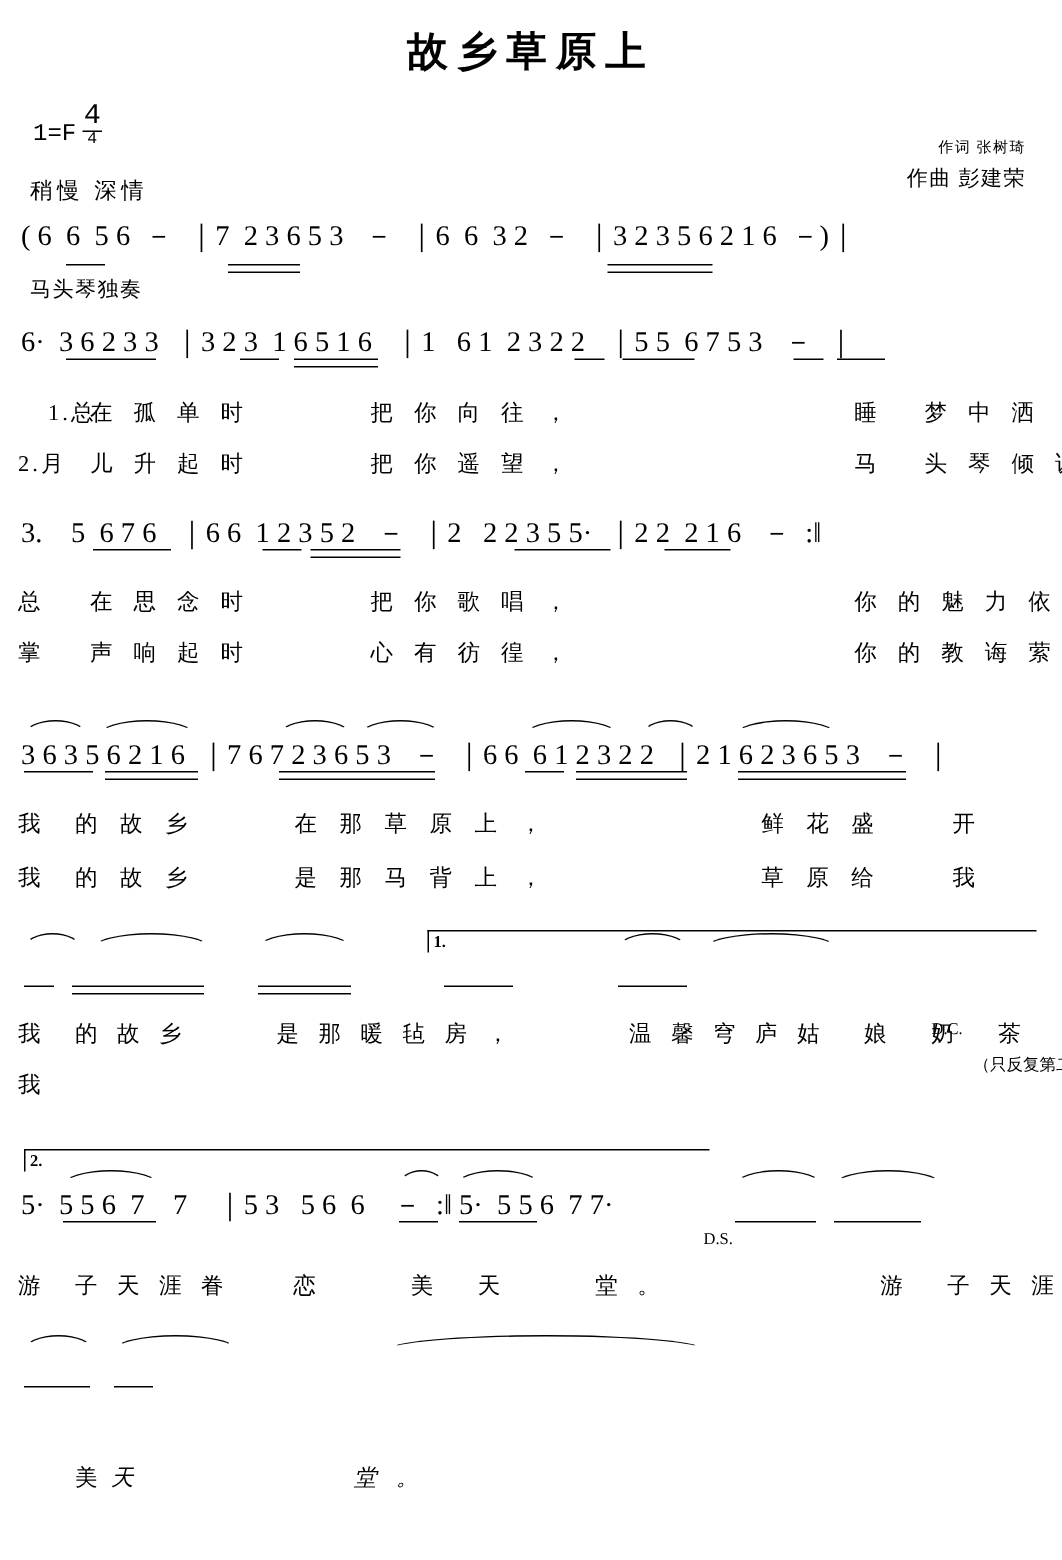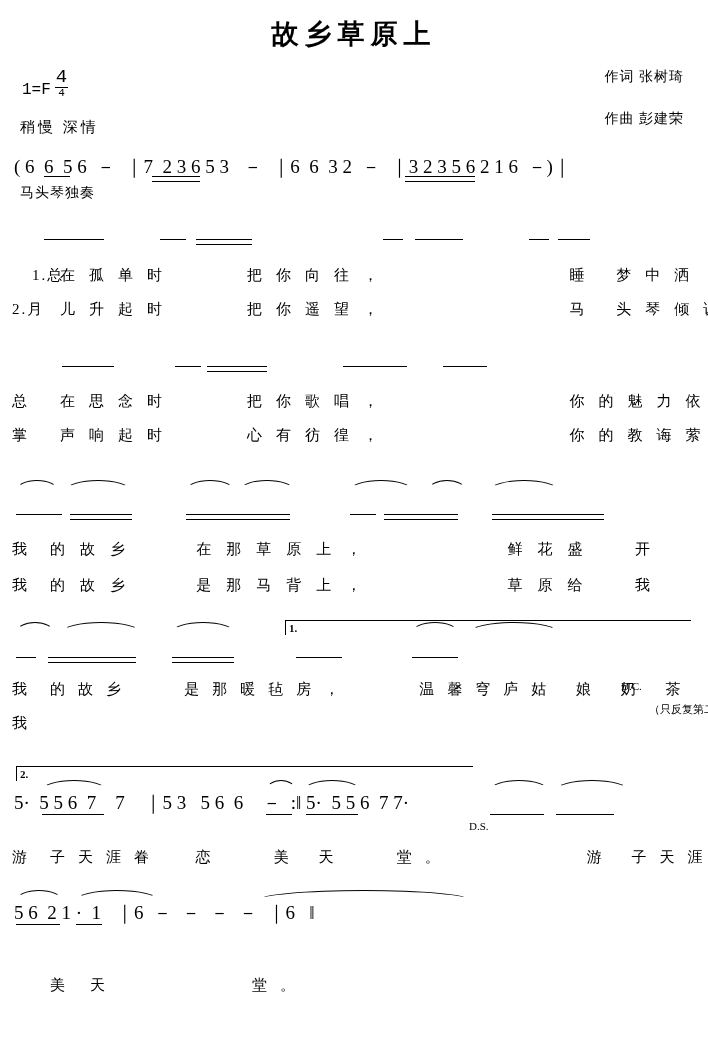--- a/index.html
+++ b/index.html
@@ -53,22 +53,22 @@
   .tempo {
     position: absolute;
     left: 20px;
     top: 118px;
     font-size: 15px;
     letter-spacing: 3px;
   }
   .credit1 {
     position: absolute;
     right: 24px;
-    top: 68px;
-    font-size: 14px;
+    top: 91px;
+    font-size: 10px;
     letter-spacing: 1px;
   }
   .credit2 {
     position: absolute;
     right: 24px;
     top: 110px;
     font-size: 14px;
     letter-spacing: 1px;
   }
   .instr {
@@ -183,45 +183,47 @@
   <div class="title">故乡草原上</div>
 
   <div class="key-sig">
     <span>1=F</span><span class="frac"><span class="num">4</span><span>4</span></span>
   </div>
 
   <div class="tempo">稍慢 深情</div>
   <div class="credit1">作词 张树琦</div>
   <div class="credit2">作曲 彭建荣</div>
 
-  <div class="t num" style="left:14px; top:154px;">( 6  6  5 6  －  ｜7  2 3 6 5 3   －  ｜6  6  3 2  －  ｜3 2 3 5 6 2 1 6  －)｜</div>
+  <div class="t num" style="left:14px; top:144px;">( 6  6  5 6  －  ｜7  2 3 6 5 3   －  ｜6  6  3 2  －  ｜3 2 3 5 6 2 1 6  －)｜</div>
 
   <div class="beam" style="left:44px; top:176px; width:26px;"></div>
   <div class="beam" style="left:152px; top:176px; width:48px;"></div>
   <div class="beam" style="left:152px; top:181px; width:48px;"></div>
   <div class="beam" style="left:405px; top:176px; width:70px;"></div>
   <div class="beam" style="left:405px; top:181px; width:70px;"></div>
 
   <div class="instr">马头琴独奏</div>
 
+  <div class="t num" style="left:14px; top:215px;">6·  3 6 2 3 3  ｜3 2 3  1 6 5 1 6   ｜1   6 1  2 3 2 2   ｜5 5  6 7 5 3   －  ｜</div>
   <div class="beam" style="left:44px; top:239px; width:60px;"></div>
   <div class="beam" style="left:160px; top:239px; width:26px;"></div>
   <div class="beam" style="left:196px; top:239px; width:56px;"></div>
   <div class="beam" style="left:196px; top:244px; width:56px;"></div>
   <div class="beam" style="left:383px; top:239px; width:20px;"></div>
   <div class="beam" style="left:415px; top:239px; width:48px;"></div>
   <div class="beam" style="left:529px; top:239px; width:20px;"></div>
   <div class="beam" style="left:558px; top:239px; width:32px;"></div>
 
   <div class="t lyric" style="left:12px; top:266px; letter-spacing:2px;margin-left:20px;">1.总</div>
   <div class="t lyric" style="left:60px; top:266px; letter-spacing:14px;">在孤单时    把你向往，          睡 梦中洒   下   串串泪   行。</div>
 
   <div class="t lyric" style="left:12px; top:300px; letter-spacing:2px;">2.月</div>
   <div class="t lyric" style="left:60px; top:300px; letter-spacing:14px;">儿升起时    把你遥望，          马 头琴倾诉   拳拳衷    肠。</div>
 
+  <div class="t num" style="left:14px; top:342px;">3.    5  6 7 6   ｜6 6  1 2 3 5 2   －  ｜2   2 2 3 5 5·  ｜2 2  2 1 6   －  :‖</div>
   <div class="beam" style="left:62px; top:366px; width:52px;"></div>
   <div class="beam" style="left:175px; top:366px; width:26px;"></div>
   <div class="beam" style="left:207px; top:366px; width:60px;"></div>
   <div class="beam" style="left:207px; top:371px; width:60px;"></div>
   <div class="beam" style="left:343px; top:366px; width:64px;"></div>
   <div class="beam" style="left:443px; top:366px; width:44px;"></div>
 
   <div class="t lyric" style="left:12px; top:392px; letter-spacing:2px;">总</div>
   <div class="t lyric" style="left:60px; top:392px; letter-spacing:14px;">在思念时    把你歌唱，          你的魅力依然   依然找身   旁。</div>
 
@@ -229,20 +231,21 @@
   <div class="t lyric" style="left:60px; top:426px; letter-spacing:14px;">声响起时    心有彷徨，          你的教诲萦绕   萦绕我心   房。</div>
 
   <div class="slur full" style="left:16px; top:480px; width:40px;"></div>
   <div class="slur full" style="left:66px; top:480px; width:62px;"></div>
   <div class="slur full" style="left:186px; top:480px; width:46px;"></div>
   <div class="slur full" style="left:240px; top:480px; width:52px;"></div>
   <div class="slur full" style="left:350px; top:480px; width:60px;"></div>
   <div class="slur full" style="left:428px; top:480px; width:36px;"></div>
   <div class="slur full" style="left:490px; top:480px; width:66px;"></div>
 
+  <div class="t num" style="left:14px; top:490px;">3 6 3 5 6 2 1 6  ｜7 6 7 2 3 6 5 3   －  ｜6 6  6 1 2 3 2 2  ｜2 1 6 2 3 6 5 3   －  ｜</div>
   <div class="beam" style="left:16px; top:514px; width:46px;"></div>
   <div class="beam" style="left:70px; top:514px; width:62px;"></div>
   <div class="beam" style="left:70px; top:519px; width:62px;"></div>
   <div class="beam" style="left:186px; top:514px; width:104px;"></div>
   <div class="beam" style="left:186px; top:519px; width:104px;"></div>
   <div class="beam" style="left:350px; top:514px; width:26px;"></div>
   <div class="beam" style="left:384px; top:514px; width:74px;"></div>
   <div class="beam" style="left:384px; top:519px; width:74px;"></div>
   <div class="beam" style="left:492px; top:514px; width:112px;"></div>
   <div class="beam" style="left:492px; top:519px; width:112px;"></div>
@@ -292,21 +295,20 @@
   <div class="beam" style="left:556px; top:814px; width:58px;"></div>
   <div class="t small bold" style="left:436px; top:820px;">D.S.</div>
 
   <div class="t lyric" style="left:12px; top:848px; letter-spacing:2px;">游</div>
   <div class="t lyric" style="left:50px; top:848px; letter-spacing:13px;">子天涯眷  恋   美 天   堂。        游 子天涯眷恋</div>
 
   <div class="slur full" style="left:16px; top:890px; width:44px;"></div>
   <div class="slur full" style="left:76px; top:890px; width:80px;"></div>
   <div class="slur full" style="left:258px; top:890px; width:210px;"></div>
 
-  <div class="t num" style="left:14px; top:900px;">5 6  2 1 ·  1   ｜6  －  －  －  －  ｜6   ‖</div>
   <div class="beam" style="left:16px; top:924px; width:44px;"></div>
   <div class="beam" style="left:76px; top:924px; width:26px;"></div>
 
   <div class="t lyric" style="left:50px; top:976px; letter-spacing:2px;">美</div>
-  <div class="t lyric" style="left:90px; top:976px; letter-spacing:13px;">天        堂。</div>
+  <div class="t lyric" style="left:74px; top:976px; letter-spacing:13px;font-style:italic;">天        堂。</div>
 
 
 </div>
 
 </body></html>

